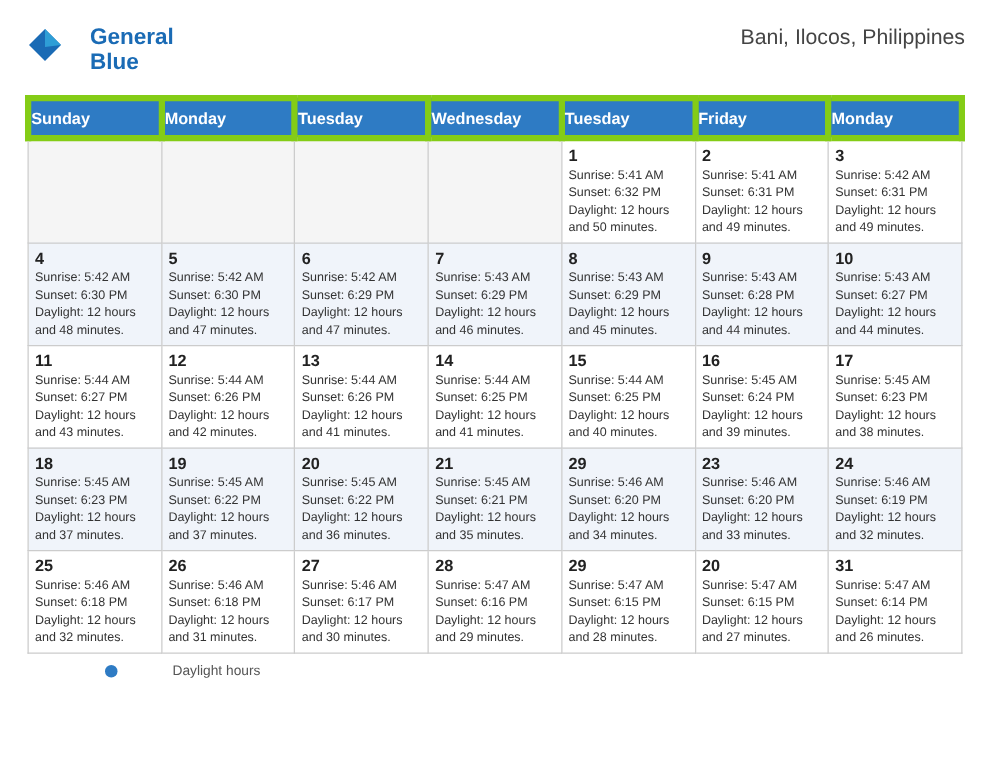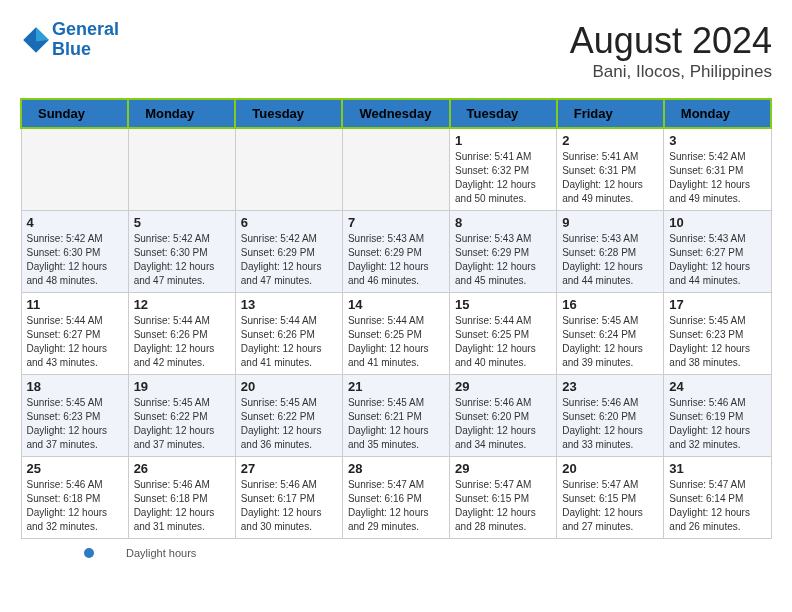--- a/index.html
+++ b/index.html
@@ -11,22 +11,22 @@
       padding: 20px;
     }
     .header {
       display: flex;
       justify-content: space-between;
       align-items: flex-start;
       margin-bottom: 16px;
     }
     .logo {
       display: flex;
-      align-items: center;
-      gap: 0;
+      align-items: flex-start;
+      gap: 20px;
     }
     .logo-text {
       font-size: 18px;
       font-weight: bold;
       color: #1a1a2e;
       line-height: 1.1;
     }
     .logo-text span {
       color: #1a6bb5;
     }
@@ -46,26 +46,26 @@
       font-size: 17px;
       color: #444;
     }
     table {
       width: 100%;
       border-collapse: collapse;
       table-layout: fixed;
     }
     th {
       background-color: #2e7bc4;
-      color: #000000;
+      color: #ffffff;
       font-size: 13px;
       font-weight: bold;
-      padding: 6px 16px;
+      padding: 6px 0;
       text-align: left;
-      border: 2px solid #84cc16;
+      border: 5px solid #84cc16;
     }
     td {
       vertical-align: top;
       border: 1px solid #ccc;
       padding: 4px 5px;
       font-size: 10.5px;
       color: #222;
       height: 82px;
       background: #fff;
     }
@@ -92,21 +92,21 @@
     .footer-note {
       margin-top: 8px;
       font-size: 11px;
       color: #555;
       display: flex;
       gap: 16px;
     }
     .footer-note span {
       display: flex;
       align-items: center;
-      gap: 0;
+      gap: 12px;
       margin-left: 32px;
     }
     .dot {
       width: 10px;
       height: 10px;
       border-radius: 50%;
       display: inline-block;
     }
   </style>
 </head>
@@ -117,21 +117,20 @@
     <svg class="logo-icon" viewBox="0 0 40 40" xmlns="http://www.w3.org/2000/svg">
       <polygon points="20,4 36,20 20,36 4,20" fill="#1a6bb5"></polygon>
       <polygon points="20,4 36,20 20,22" fill="#2e9ed6"></polygon>
     </svg>
     <div class="logo-text">
       <div><span>General</span></div>
       <div><span>Blue</span></div>
     </div>
   </div>
   <div class="title-block">
-    <div class="month-year">August 2024</div>
     <div class="location">Bani, Ilocos, Philippines</div>
   </div>
 </div>
 
 <table>
   <thead>
     <tr>
     <th>Sunday</th>
         <th>Monday</th>
         <th>Tuesday</th>

